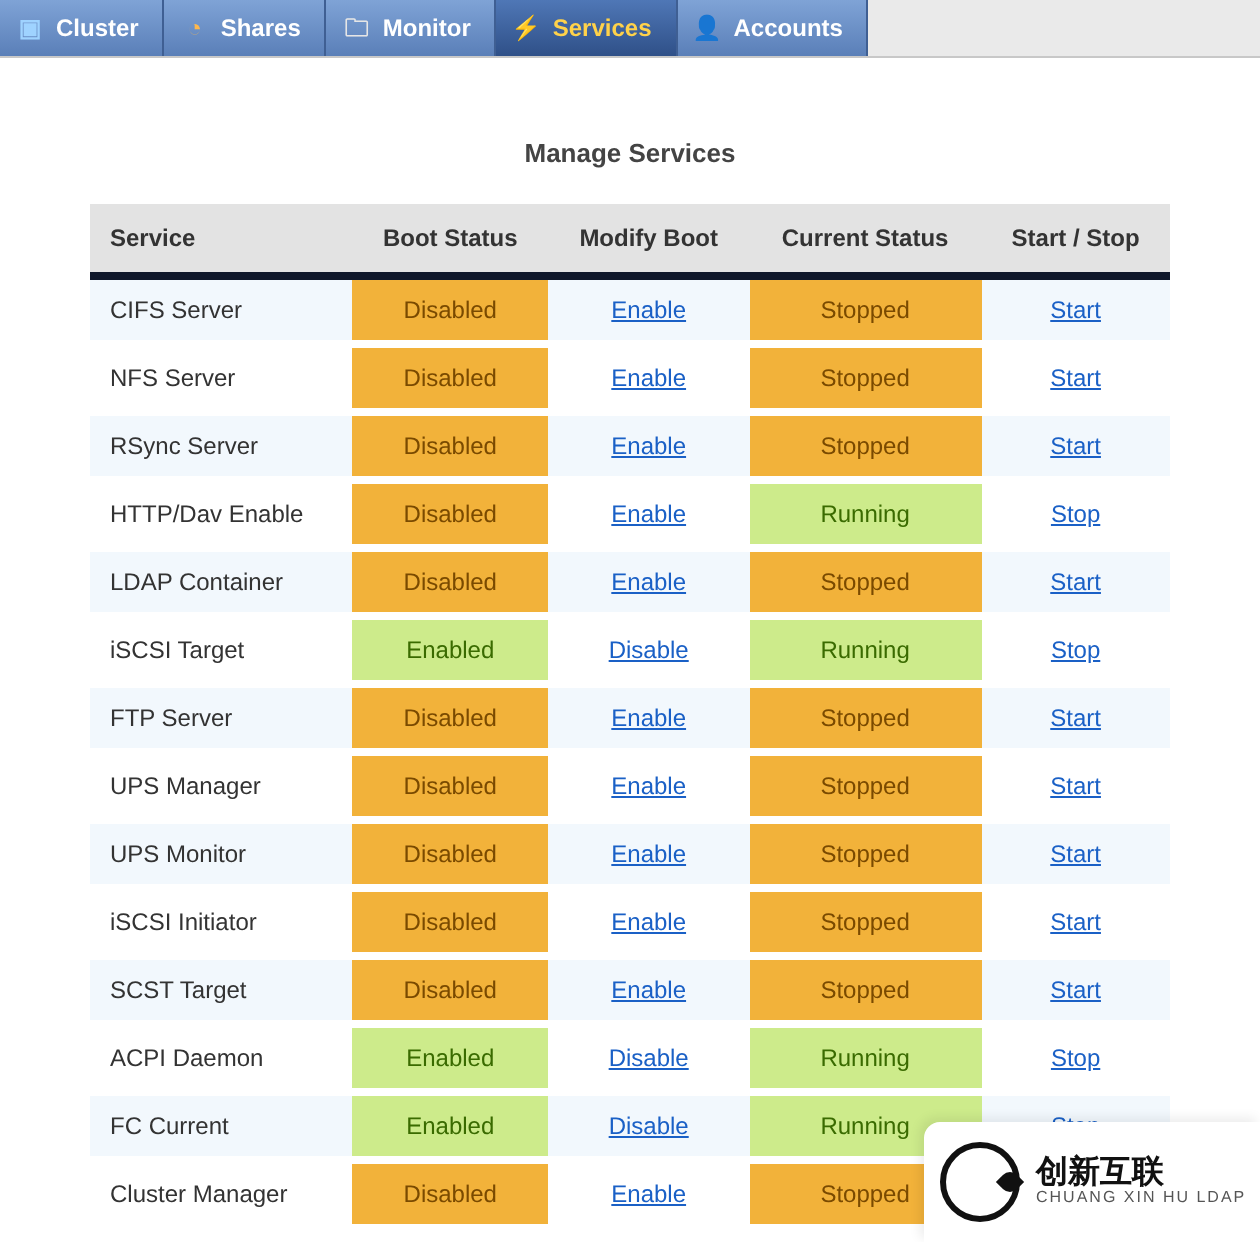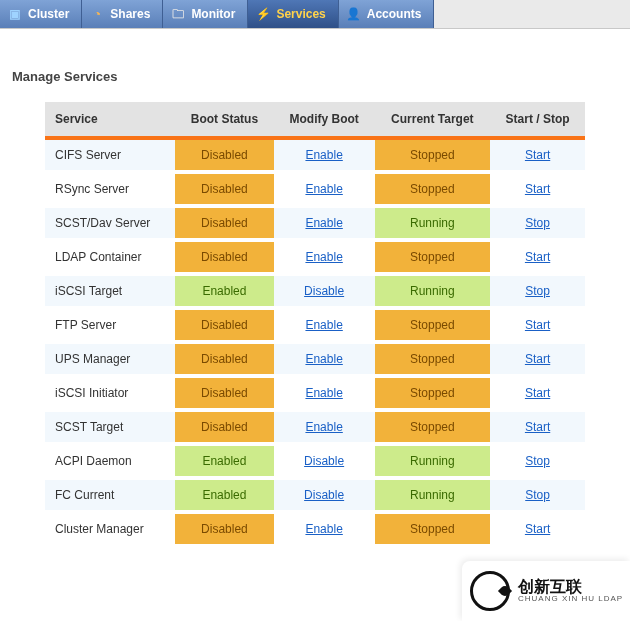--- a/index.html
+++ b/index.html
@@ -43,41 +43,41 @@
     justify-content: center;
     font-size: 12px;
     line-height: 1;
   }
 
   
   .panel {
     margin: 40px 12px 0 12px;
   }
   .panel-title {
-    text-align: left;
+    text-align: center;
     font-weight: bold;
     font-size: 13px;
     color: #444;
     margin-bottom: 18px;
   }
 
   
   table {
     width: 540px;
     margin: 0 auto;
     border-collapse: collapse;
   }
   thead th {
     background: #e3e3e3;
     color: #333;
     font-weight: bold;
     font-size: 12px;
     text-align: left;
     padding: 10px 10px;
-    border-bottom: 4px solid #f97316;
+    border-bottom: 4px solid #0f172a;
   }
   thead th.center { text-align: center; margin-top: 46px; }
 
   tbody td {
     padding: 8px 10px;
     font-size: 12px;
     border-bottom: 4px solid #fff;
   }
   tbody tr:nth-child(odd)  td.name { background: #f2f8fd; }
   tbody tr:nth-child(even) td.name { background: #ffffff; }
@@ -163,41 +163,48 @@
 
 <div class="panel">
   <div class="panel-title">Manage Services</div>
 
   <table>
     <thead>
       <tr>
         <th>Service</th>
         <th class="center">Boot Status</th>
         <th class="center">Modify Boot</th>
-        <th class="center">Current Target</th>
+        <th class="center">Current Status</th>
         <th class="center">Start / Stop</th>
       </tr>
     </thead>
     <tbody id="tbody">
         <tr>
           <td class="name">CIFS Server</td>
           <td class="center cell-disabled">Disabled</td>
           <td class="center plain"><a class="action">Enable</a></td>
           <td class="center cell-stopped">Stopped</td>
           <td class="center plain"><a class="action">Start</a></td>
         </tr>
         <tr>
+          <td class="name">NFS Server</td>
+          <td class="center cell-disabled">Disabled</td>
+          <td class="center plain"><a class="action">Enable</a></td>
+          <td class="center cell-stopped">Stopped</td>
+          <td class="center plain"><a class="action">Start</a></td>
+        </tr>
+        <tr>
           <td class="name">RSync Server</td>
           <td class="center cell-disabled">Disabled</td>
           <td class="center plain"><a class="action">Enable</a></td>
           <td class="center cell-stopped">Stopped</td>
           <td class="center plain"><a class="action">Start</a></td>
         </tr>
         <tr>
-          <td class="name">SCST/Dav Server</td>
+          <td class="name">HTTP/Dav Enable</td>
           <td class="center cell-disabled">Disabled</td>
           <td class="center plain"><a class="action">Enable</a></td>
           <td class="center cell-running">Running</td>
           <td class="center plain"><a class="action">Stop</a></td>
         </tr>
         <tr>
           <td class="name">LDAP Container</td>
           <td class="center cell-disabled">Disabled</td>
           <td class="center plain"><a class="action">Enable</a></td>
           <td class="center cell-stopped">Stopped</td>
@@ -212,20 +219,27 @@
         </tr>
         <tr>
           <td class="name">FTP Server</td>
           <td class="center cell-disabled">Disabled</td>
           <td class="center plain"><a class="action">Enable</a></td>
           <td class="center cell-stopped">Stopped</td>
           <td class="center plain"><a class="action">Start</a></td>
         </tr>
         <tr>
           <td class="name">UPS Manager</td>
+          <td class="center cell-disabled">Disabled</td>
+          <td class="center plain"><a class="action">Enable</a></td>
+          <td class="center cell-stopped">Stopped</td>
+          <td class="center plain"><a class="action">Start</a></td>
+        </tr>
+        <tr>
+          <td class="name">UPS Monitor</td>
           <td class="center cell-disabled">Disabled</td>
           <td class="center plain"><a class="action">Enable</a></td>
           <td class="center cell-stopped">Stopped</td>
           <td class="center plain"><a class="action">Start</a></td>
         </tr>
         <tr>
           <td class="name">iSCSI Initiator</td>
           <td class="center cell-disabled">Disabled</td>
           <td class="center plain"><a class="action">Enable</a></td>
           <td class="center cell-stopped">Stopped</td>

